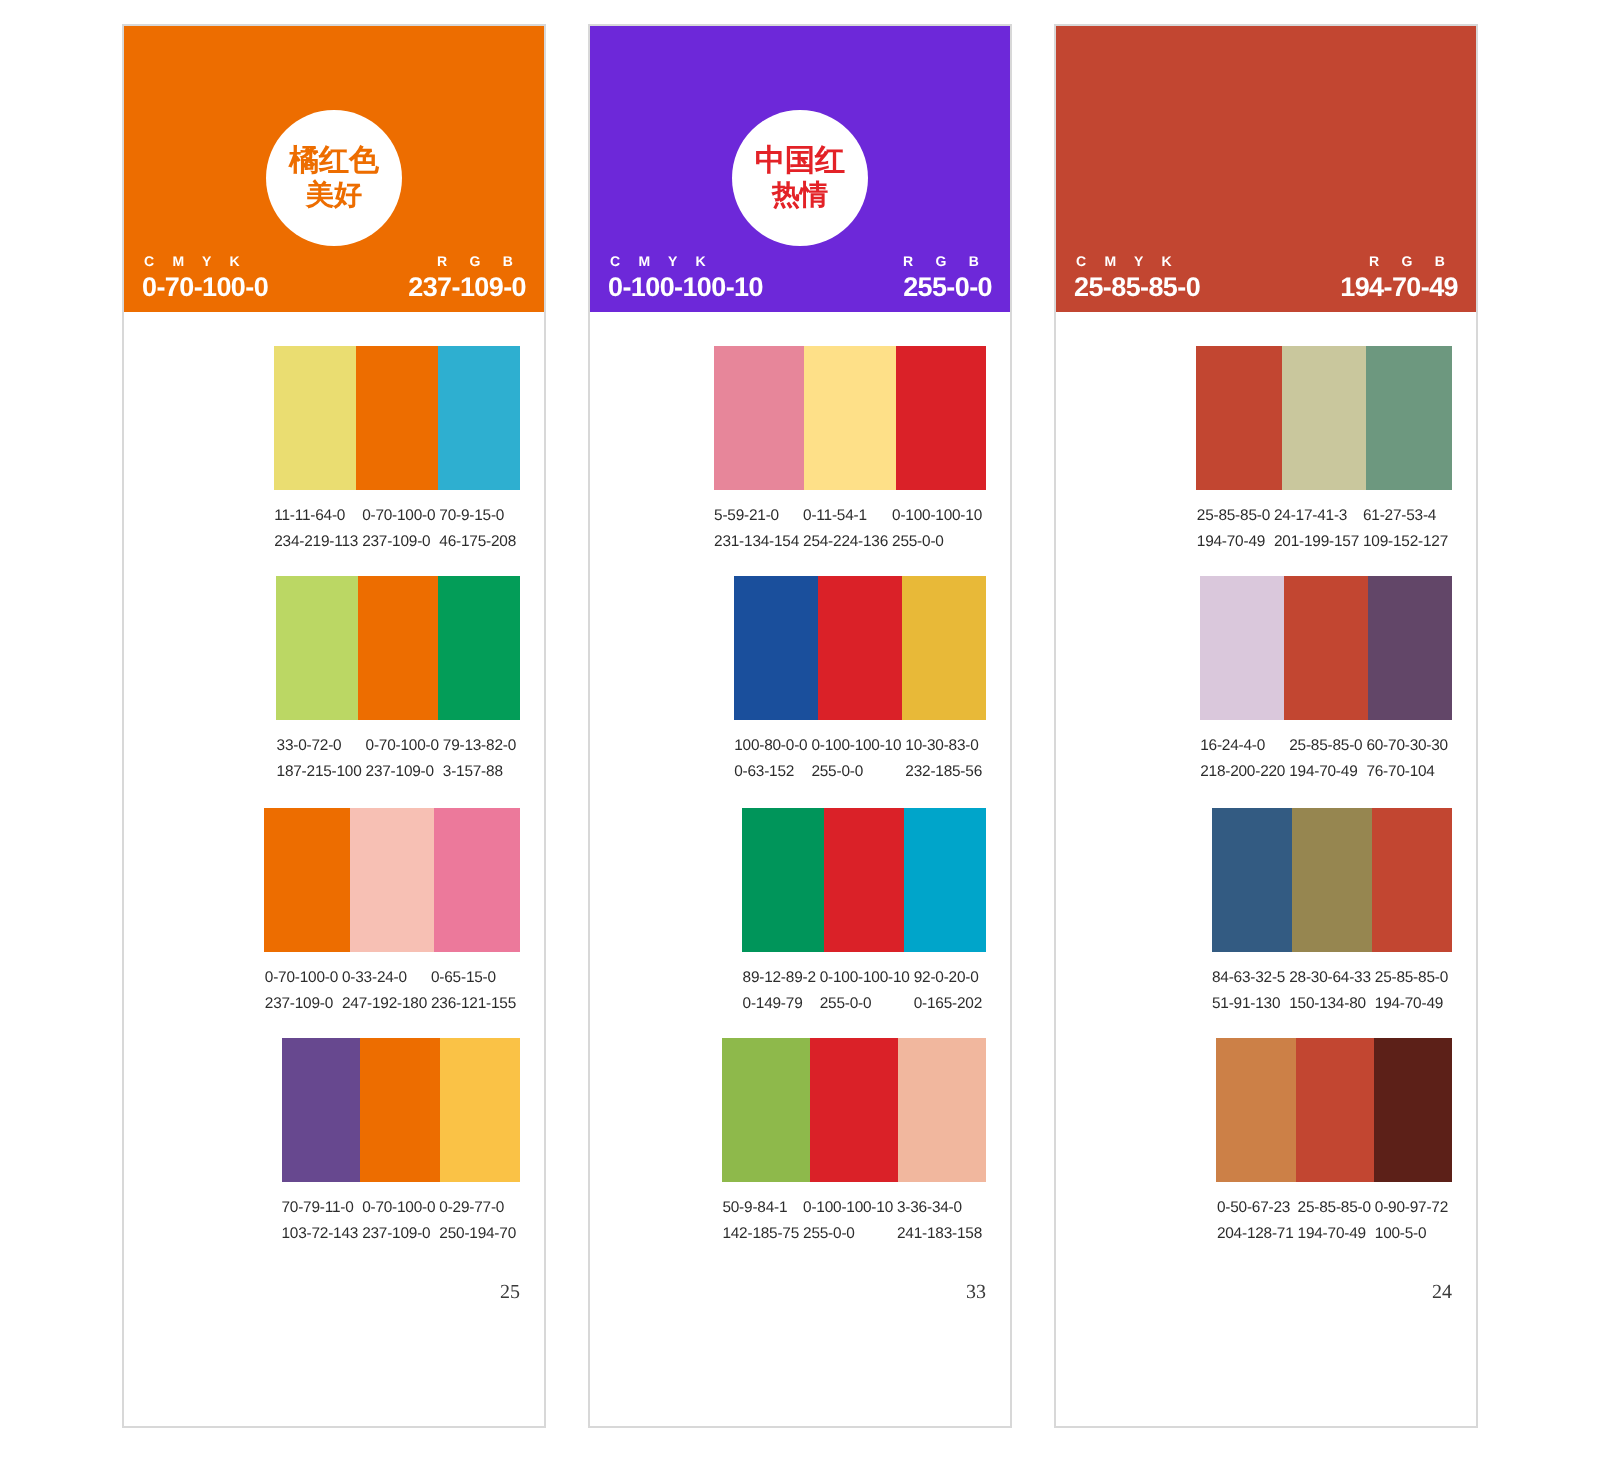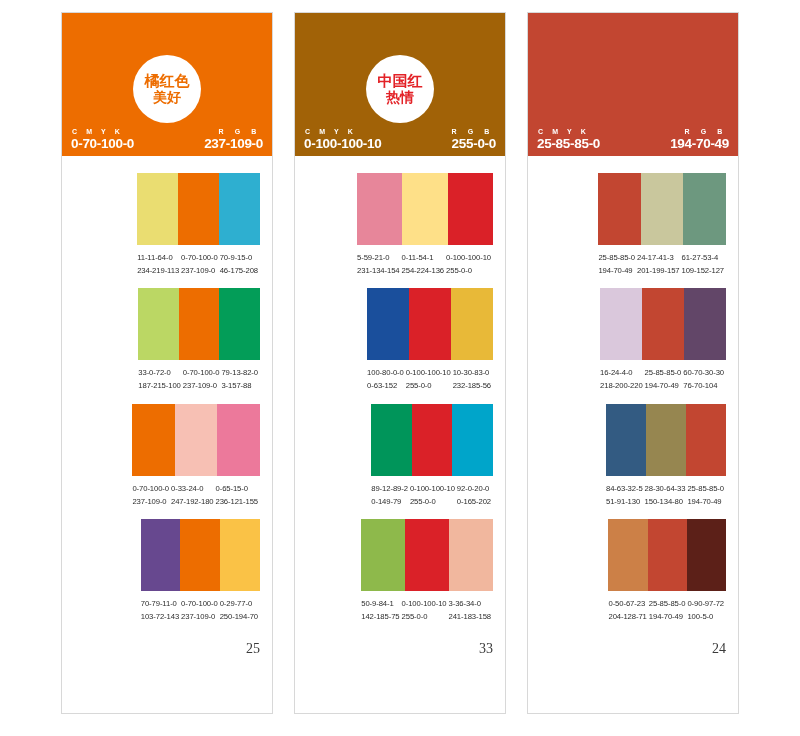--- a/index.html
+++ b/index.html
@@ -140,21 +140,21 @@
     white-space: nowrap;
     padding-right: 2px;
     box-sizing: border-box;
   }
   .label-cell div {
     white-space: nowrap;
   }
   .page-number {
     text-align: center;
     font-family: "Liberation Serif", serif;
-    font-size: 14px;
+    font-size: 10px;
     color: #3a3a3a;
     margin-top: 6px;
     padding-bottom: 4px;
   }
 </style>
 </head>
 <body>
 
 <div class="page">
   <div class="cards" id="cards">
@@ -257,21 +257,21 @@
               <div class="label-cell">
                 <div>0-29-77-0</div>
                 <div>250-194-70</div>
               </div>
             </div>
           </div>
           <div class="page-number">25</div>
         </div>
       </div>
       <div class="card">
-        <div class="card-header" style="background: #a16207;">
+        <div class="card-header" style="background: #6d28d9;">
           <div class="badge">
             <div class="badge-line" style="color: rgb(227, 34, 39);">中国红</div>
             <div class="badge-line small" style="color: rgb(227, 34, 39);">热情</div>
           </div>
           <div class="codebar">
             <div class="code-block">
               <div class="code-letters">C M Y K</div>
               <div class="code-value">0-100-100-10</div>
             </div>
             <div class="code-block right">

